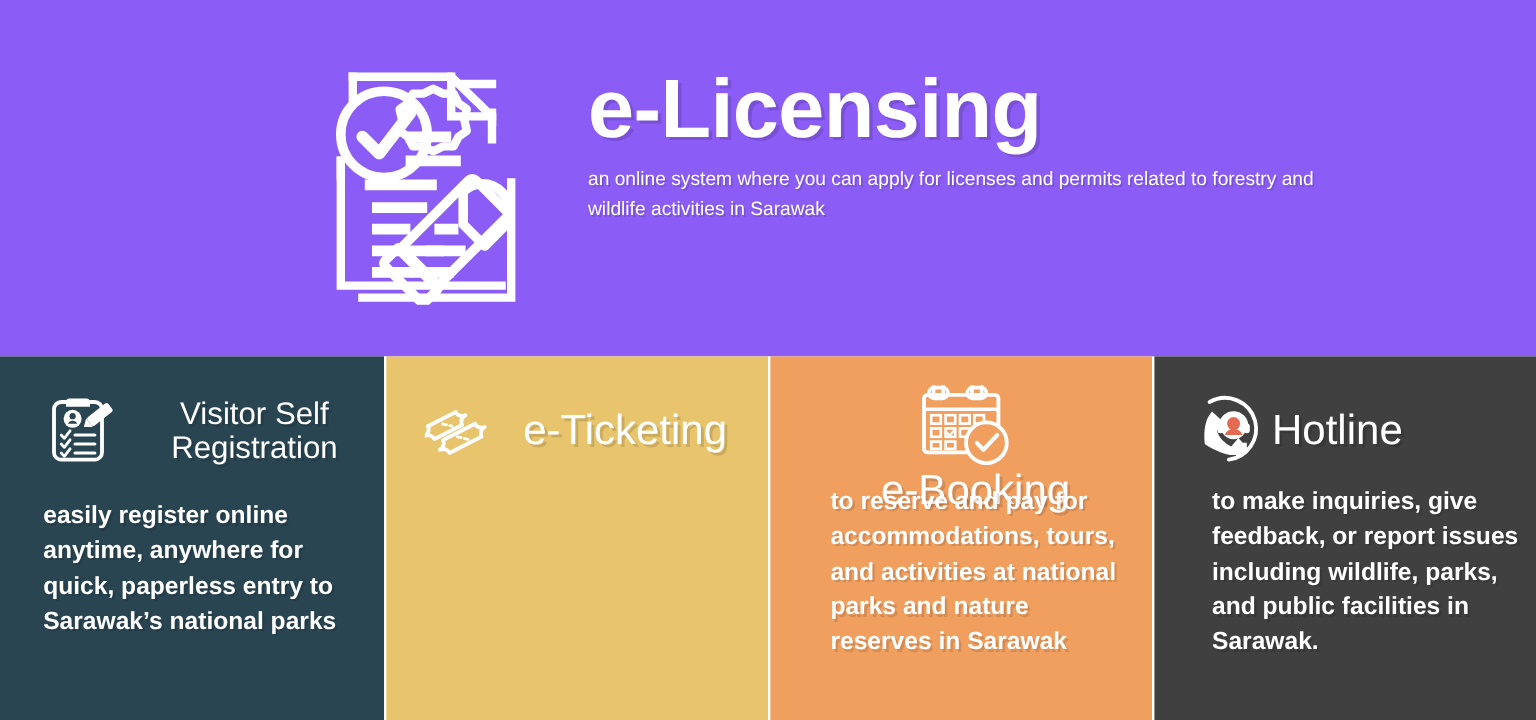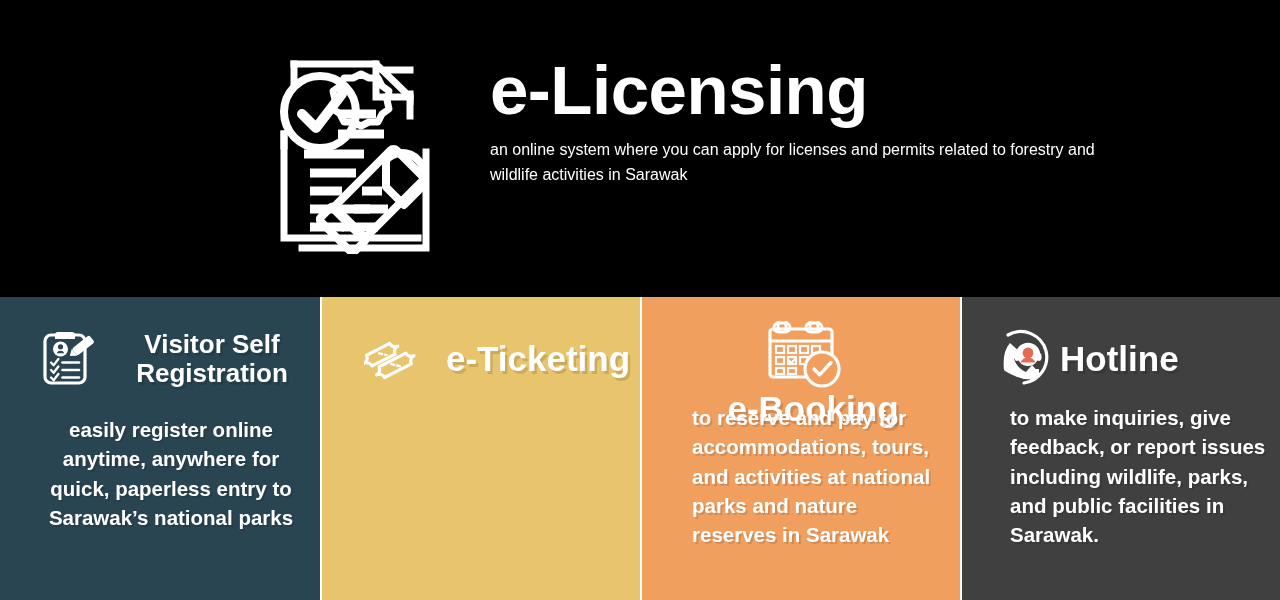--- a/index.html
+++ b/index.html
@@ -22,21 +22,21 @@
     background: #ffffff;
     display: flex;
     flex-direction: column;
   }
 
   
   .header {
     position: relative;
     width: 1280px;
     height: 297px;
-    background: #000000;
+    background: #8b5cf6;
     display: flex;
     align-items: flex-start;
     box-sizing: border-box;
     flex: 0 0 297px;
   }
   .header-icon {
     position: absolute;
     left: 258px;
     top: 42px;
     width: 200px;
@@ -101,52 +101,52 @@
     align-items: center;
     box-sizing: border-box;
   }
   .col-icon {
     flex: 0 0 auto;
     display: block;
   }
   .col-icon svg { display: block; }
 
   .col-title {
-    font-weight: bold;
+    font-weight: normal;
     color: #ffffff;
     line-height: 1.13;
     text-shadow: 2.5px 2.5px 0 rgba(0,0,0,0.13);
   }
 
   
   .col-0 .col-head { padding-left: 38px; padding-right: 10px; top: 14px; height: 96px; align-items: center; }
   .col-0 .col-title { font-size: 26px; margin-left: 14px; text-align: center; }
 
-  .col-1 .col-head { padding-left: 32px; top: 16px; height: 92px; justify-content: center; }
+  .col-1 .col-head { padding-left: 32px; top: 16px; height: 92px; }
   .col-1 .col-title { font-size: 35px; margin-left: 8px; white-space: nowrap; }
 
   .col-2 .col-head { padding-left: 8px; top: 16px; height: 92px; flex-direction: column; }
   .col-2 .col-title { font-size: 35px; margin-left: 16px; white-space: nowrap; }
 
   .col-3 .col-head { padding-left: 26px; top: 16px; height: 92px; }
   .col-3 .col-title { font-size: 35px; margin-left: 2px; white-space: nowrap; }
 
   .col-body {
     position: absolute;
     left: 0;
     width: 100%;
     font-size: 20.5px;
     font-weight: bold;
     color: #ffffff;
     line-height: 1.43;
     box-sizing: border-box;
     text-shadow: 2px 2px 0 rgba(0,0,0,0.12);
     white-space: pre-line;
   }
-  .col-0 .col-body { top: 418px; top: 118px; left: 0; padding-left: 36px; padding-right: 14px; text-align: center; }
+  .col-0 .col-body { top: 418px; top: 118px; left: 0; padding-left: 36px; padding-right: 14px; }
   .col-1 .col-body { top: 106px; padding-left: 54px; padding-right: 10px; }
   .col-2 .col-body { top: 106px; padding-left: 50px; padding-right: 26px; }
   .col-3 .col-body { top: 106px; padding-left: 48px; padding-right: 10px; }
 </style>
 </head>
 <body>
 
 <div class="poster">
 
   <div class="header">

